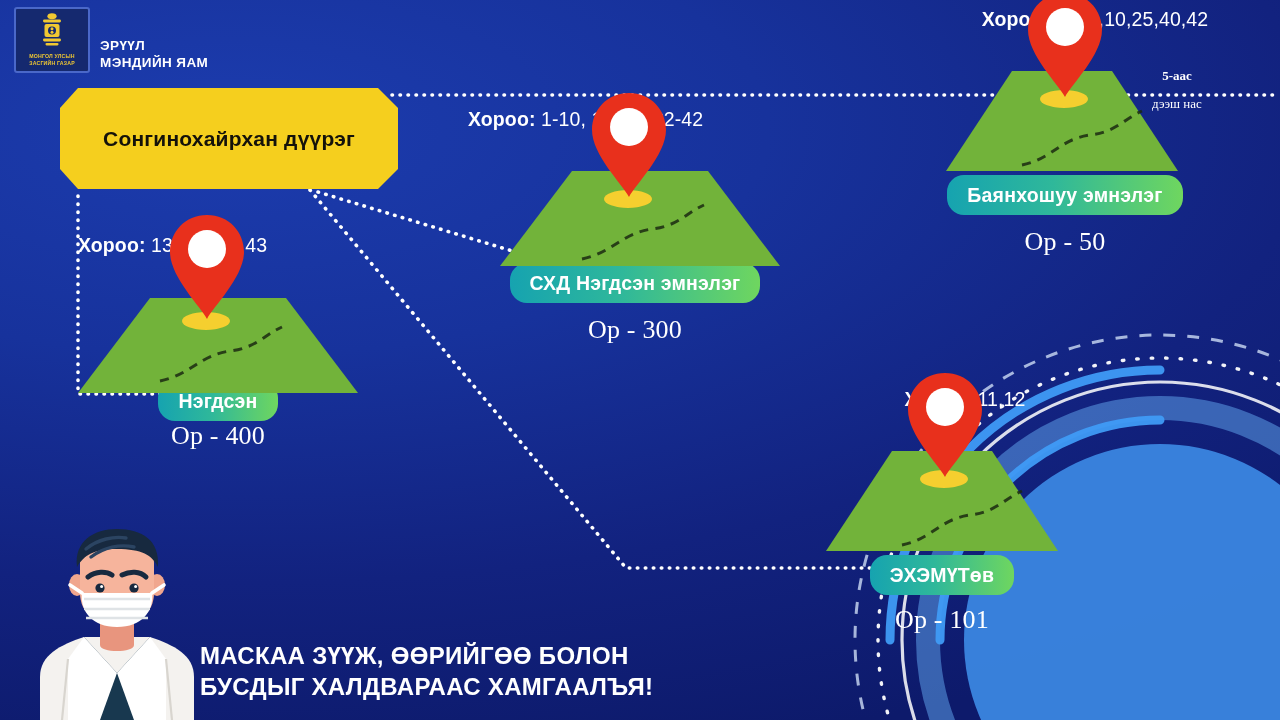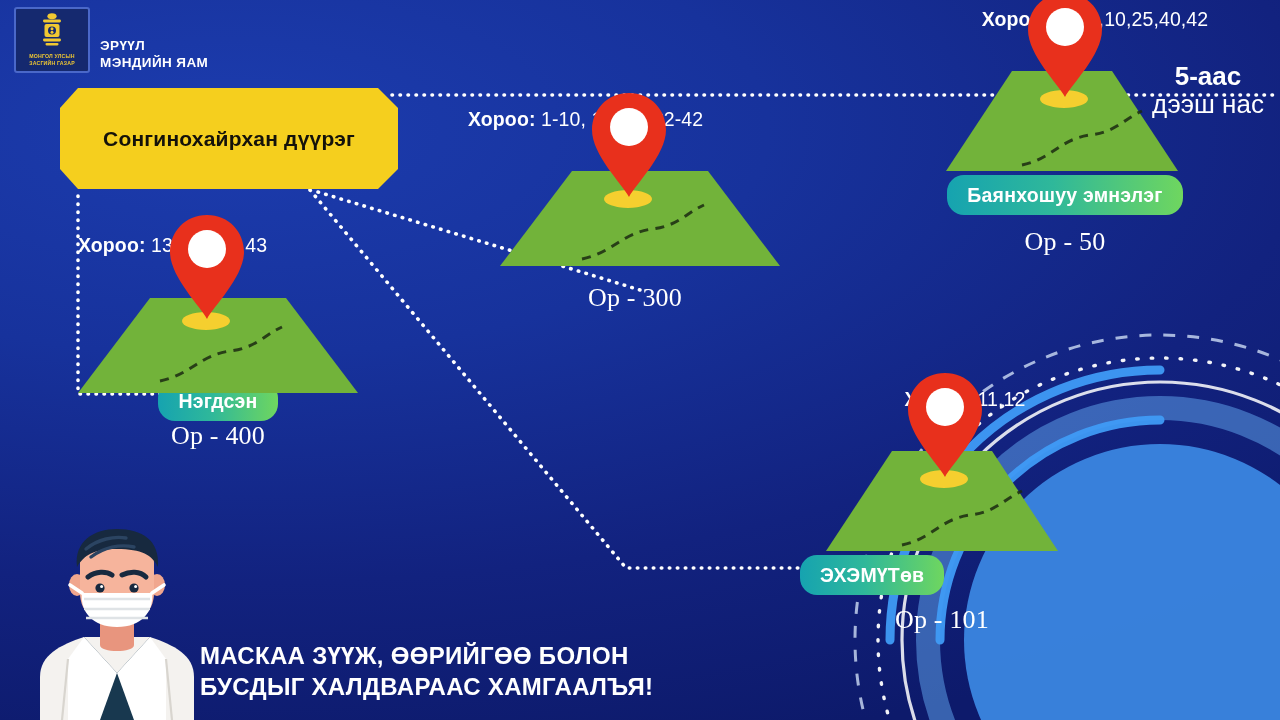--- a/index.html
+++ b/index.html
@@ -60,22 +60,23 @@
     height:16px;border-radius:17px;padding:12px 20px;
     background:linear-gradient(90deg,#16a3b0 0%,#2fb89a 45%,#6fd65f 100%);
     color:#ffffff;font-size:19.5px;font-weight:700;white-space:nowrap;letter-spacing:.2px;
   }
   .beds{
     color:#ffffff;font-size:26px;font-weight:400;text-align:center;white-space:nowrap;
     letter-spacing:.2px;
     font-family:Liberation Serif, serif;
   }
   .agenote{
-    position:absolute;color:#ffffff;font-size:26px;line-height:28px;text-align:center;
+    position:absolute;color:#ffffff;font-size:13px;line-height:28px;text-align:center;
     white-space:nowrap;
+    font-family:Liberation Serif, serif;
   }
   .agenote b{font-weight:700;}
   
   .slogan{
     position:absolute;left:200px;top:640px;
     color:#ffffff;font-size:24px;font-weight:700;line-height:31px;letter-spacing:.3px;
     white-space:pre-line;
   }
   .doctor{position:absolute;left:22px;top:527px;width:190px;height:193px;}
 </style>
@@ -169,20 +170,23 @@
         <path d="M142 120 C172 114 182 94 212 90 C238 87 246 74 264 66" fill="none" stroke="#1b2a12" stroke-width="3" stroke-dasharray="9 7" opacity="0.85"></path>
         <ellipse cx="188" cy="60" rx="24" ry="9" fill="#f5cf2f"></ellipse>
       </svg>
       <div class="pin" style="left:148px;top:-50px;">
         <svg width="82" height="112" viewBox="0 0 82 112">
           <path d="M41 4 C19 4 4 21 4 41 C4 66 35 96 41 108 C47 96 78 66 78 41 C78 21 63 4 41 4 Z" fill="#e8301c"></path>
           <circle cx="41" cy="38" r="19" fill="#ffffff"></circle>
         </svg>
       </div>
     </div>
+    <div style="width:390px;display:flex;justify-content:center;margin-top:-8px;">
+      <div class="pill">СХД Нэгдсэн эмнэлэг</div>
+    </div>
     <div class="beds" style="width:390px;margin-top:12px;">Ор - 300</div>
   </div>
 
   <div class="node" style="left:930px;top:8px;width:330px;">
     <div class="khoroo" style="text-align:center;">
       <b>Хороо:</b><span> 7,8,9,10,25,40,42</span>
     </div>
     <div class="platform" style="width:330px;height:130px;margin-top:22px;">
       <svg width="330" height="130" viewBox="0 0 330 130">
         <polygon points="82,18 16,118 248,118 182,18" fill="#72b33a"></polygon>
@@ -217,21 +221,21 @@
         <path d="M102 112 C132 106 140 86 170 82 C196 79 204 66 222 58" fill="none" stroke="#1b2a12" stroke-width="3" stroke-dasharray="9 7" opacity="0.85"></path>
         <ellipse cx="144" cy="46" rx="24" ry="9" fill="#f5cf2f"></ellipse>
       </svg>
       <div class="pin" style="left:104px;top:-64px;">
         <svg width="82" height="112" viewBox="0 0 82 112">
           <path d="M41 4 C19 4 4 21 4 41 C4 66 35 96 41 108 C47 96 78 66 78 41 C78 21 63 4 41 4 Z" fill="#e8301c"></path>
           <circle cx="41" cy="38" r="19" fill="#ffffff"></circle>
         </svg>
       </div>
     </div>
-    <div style="width:284px;display:flex;margin-top:-8px;">
+    <div style="width:284px;display:flex;justify-content:center;margin-top:-8px;">
       <div class="pill">ЭХЭМҮТөв</div>
     </div>
     <div class="beds" style="width:284px;margin-top:10px;">Ор - 101</div>
   </div>
 
   <div class="doctor">
     <svg width="190" height="193" viewBox="0 0 190 193">
 
       <path d="M18 193 L18 150 C18 128 38 118 62 110 L128 110 C152 118 172 128 172 150 L172 193 Z" fill="#f4f2ef"></path>
       <path d="M62 110 L95 146 L128 110 L128 193 L62 193 Z" fill="#18384f"></path>

